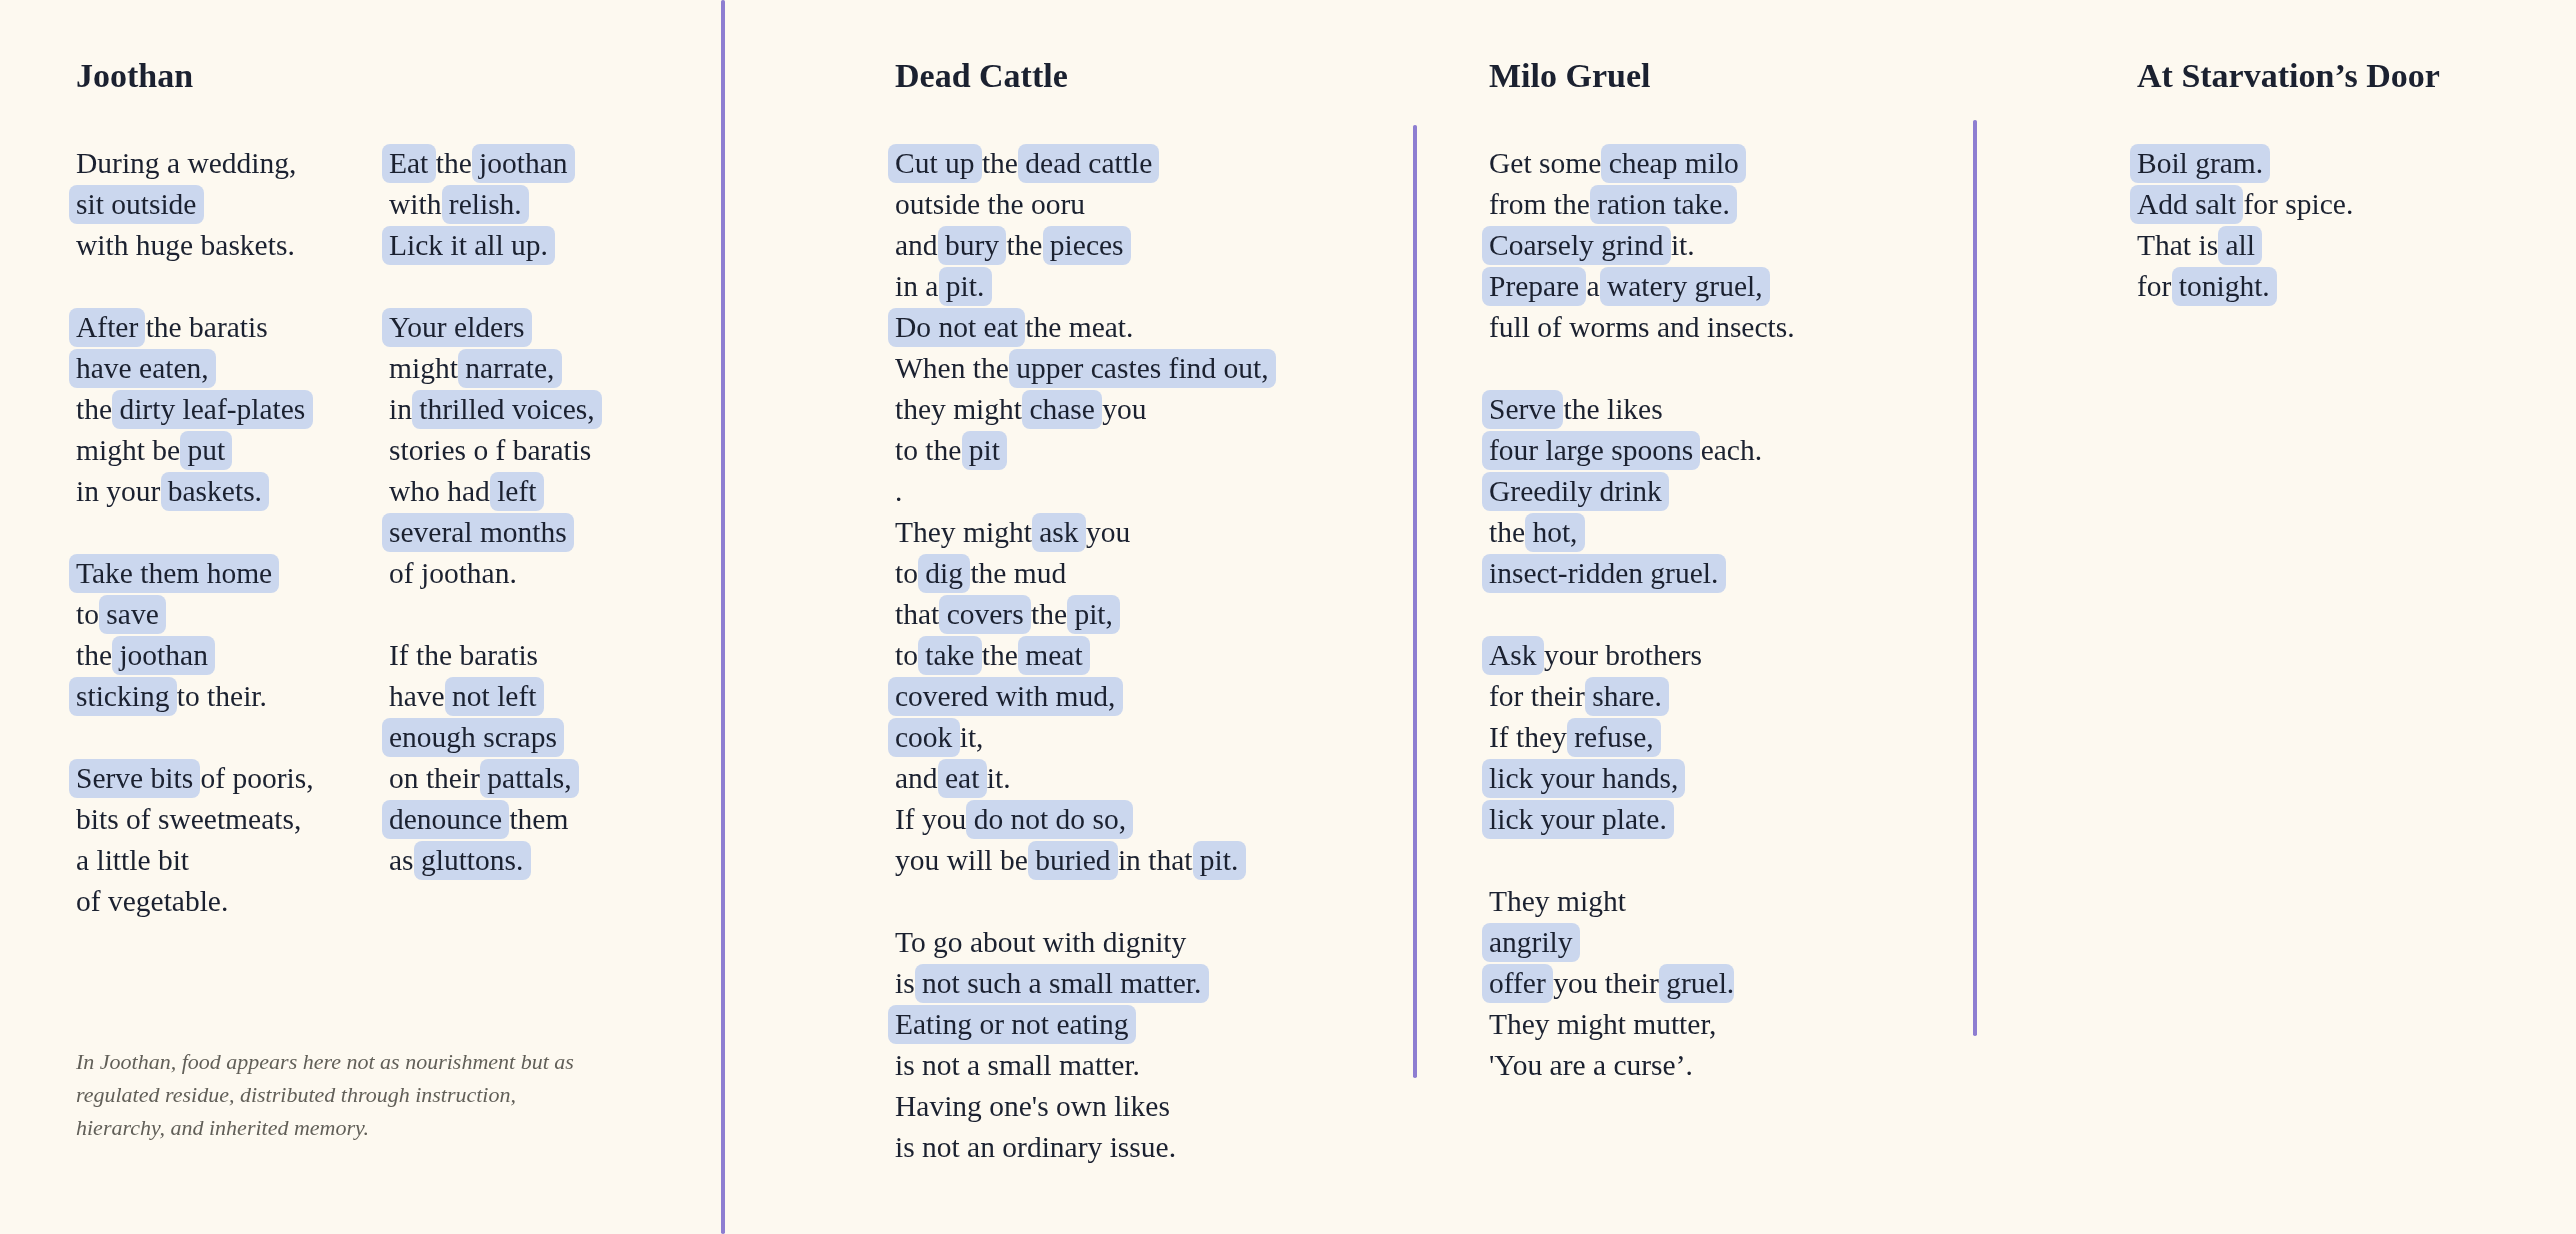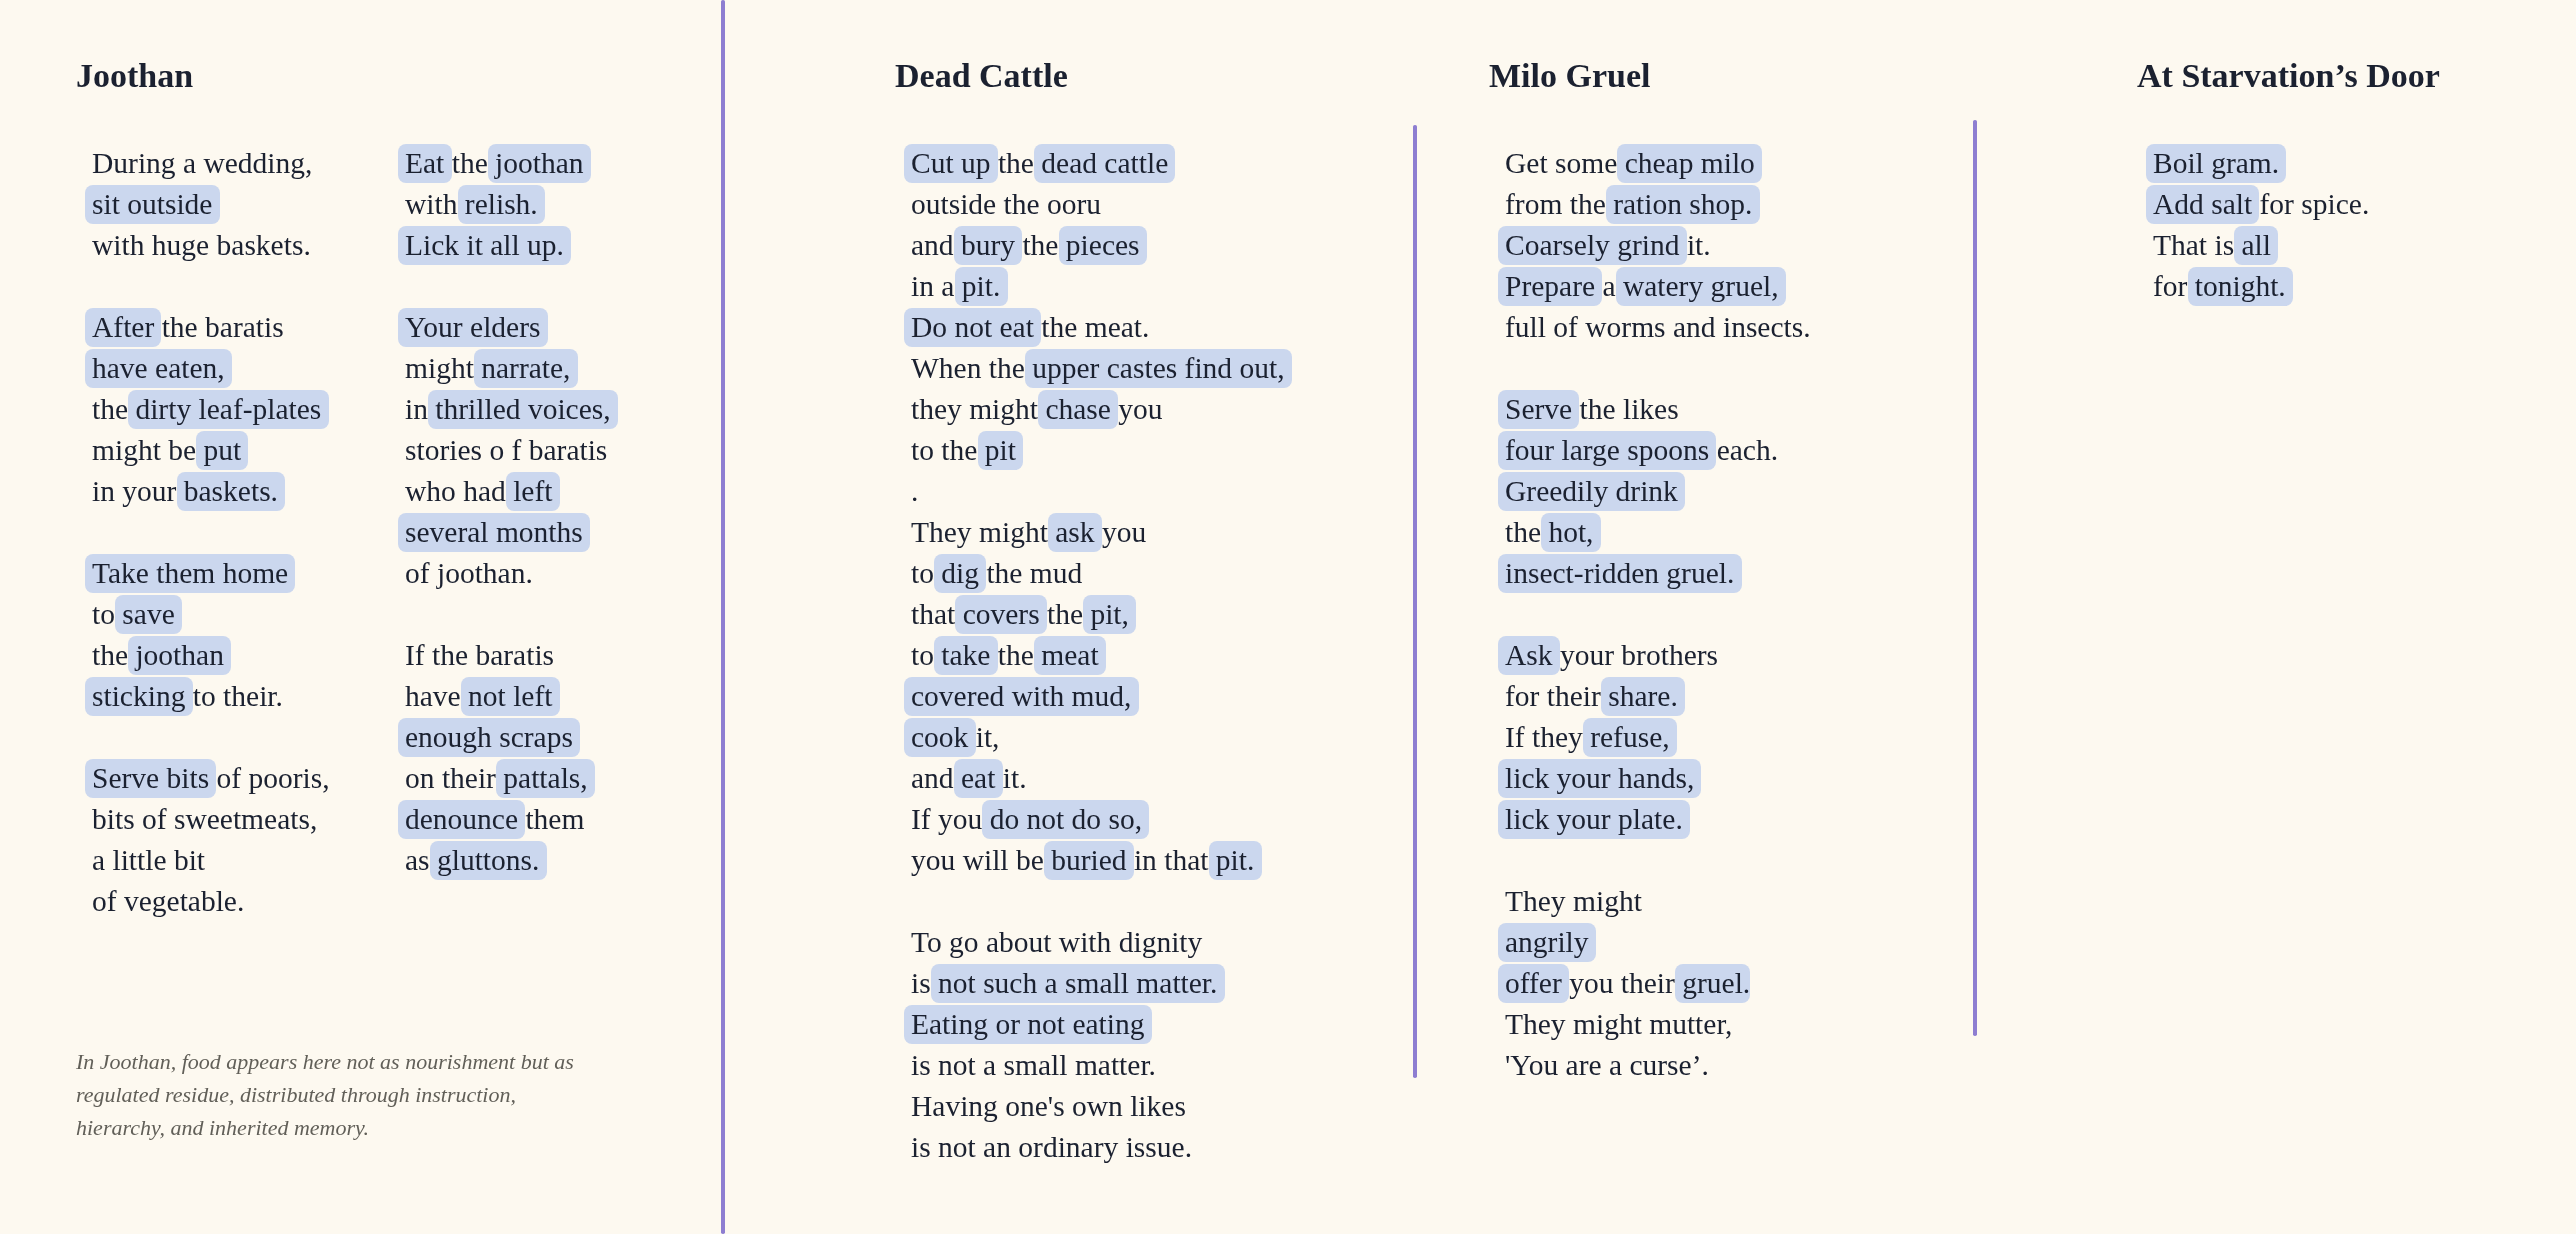--- a/index.html
+++ b/index.html
@@ -26,21 +26,21 @@
     white-space: nowrap;
   }
   .poem-col {
     position: absolute;
     top: 143px;
     font-size: 29.5px;
     line-height: 41px;
     color: var(--text, #1b2130);
     white-space: nowrap;
   }
-  .stanza { margin: 0 0 41px 16px; }
+  .stanza { margin: 0 0 41px 0; }
   .line { height: 41px; }
   .hl {
     background: var(--hl, #cbd7ee);
     border-radius: 8px;
     padding: 2.7px 7.2px 3.6px 7.2px;
     margin: 0 -7.2px;
   }
   .divider {
     position: absolute;
     width: 3.6px;
@@ -143,21 +143,21 @@
         <div class="line"><span>is </span><span class="hl">not such a small matter.</span></div>
         <div class="line"><span class="hl">Eating or not eating</span></div>
         <div class="line"><span>is not a small matter.</span></div>
         <div class="line"><span>Having one's own likes</span></div>
         <div class="line"><span>is not an ordinary issue.</span></div>
       </div>
     </div>
   <div class="poem-col" style="left:1489px">
       <div class="stanza">
         <div class="line"><span>Get some </span><span class="hl">cheap milo</span></div>
-        <div class="line"><span>from the </span><span class="hl">ration shop.</span></div>
+        <div class="line"><span>from the </span><span class="hl">ration take.</span></div>
         <div class="line"><span class="hl">Coarsely grind</span><span> it.</span></div>
         <div class="line"><span class="hl">Prepare</span><span> a </span><span class="hl">watery gruel,</span></div>
         <div class="line"><span>full of worms and insects.</span></div>
       </div>
       <div class="stanza">
         <div class="line"><span class="hl">Serve</span><span> the likes</span></div>
         <div class="line"><span class="hl">four large spoons</span><span> each.</span></div>
         <div class="line"><span class="hl">Greedily drink</span></div>
         <div class="line"><span>the </span><span class="hl">hot,</span></div>
         <div class="line"><span class="hl">insect-ridden gruel.</span></div>

